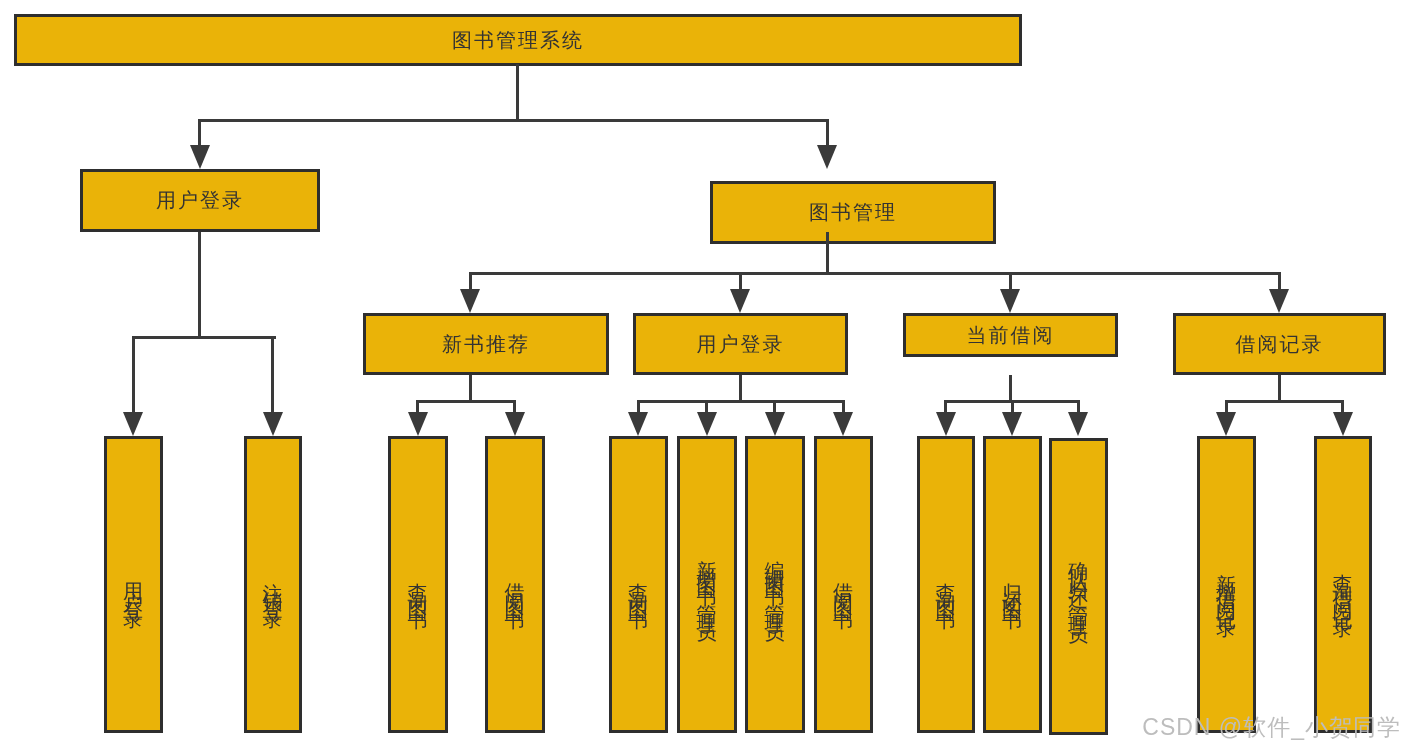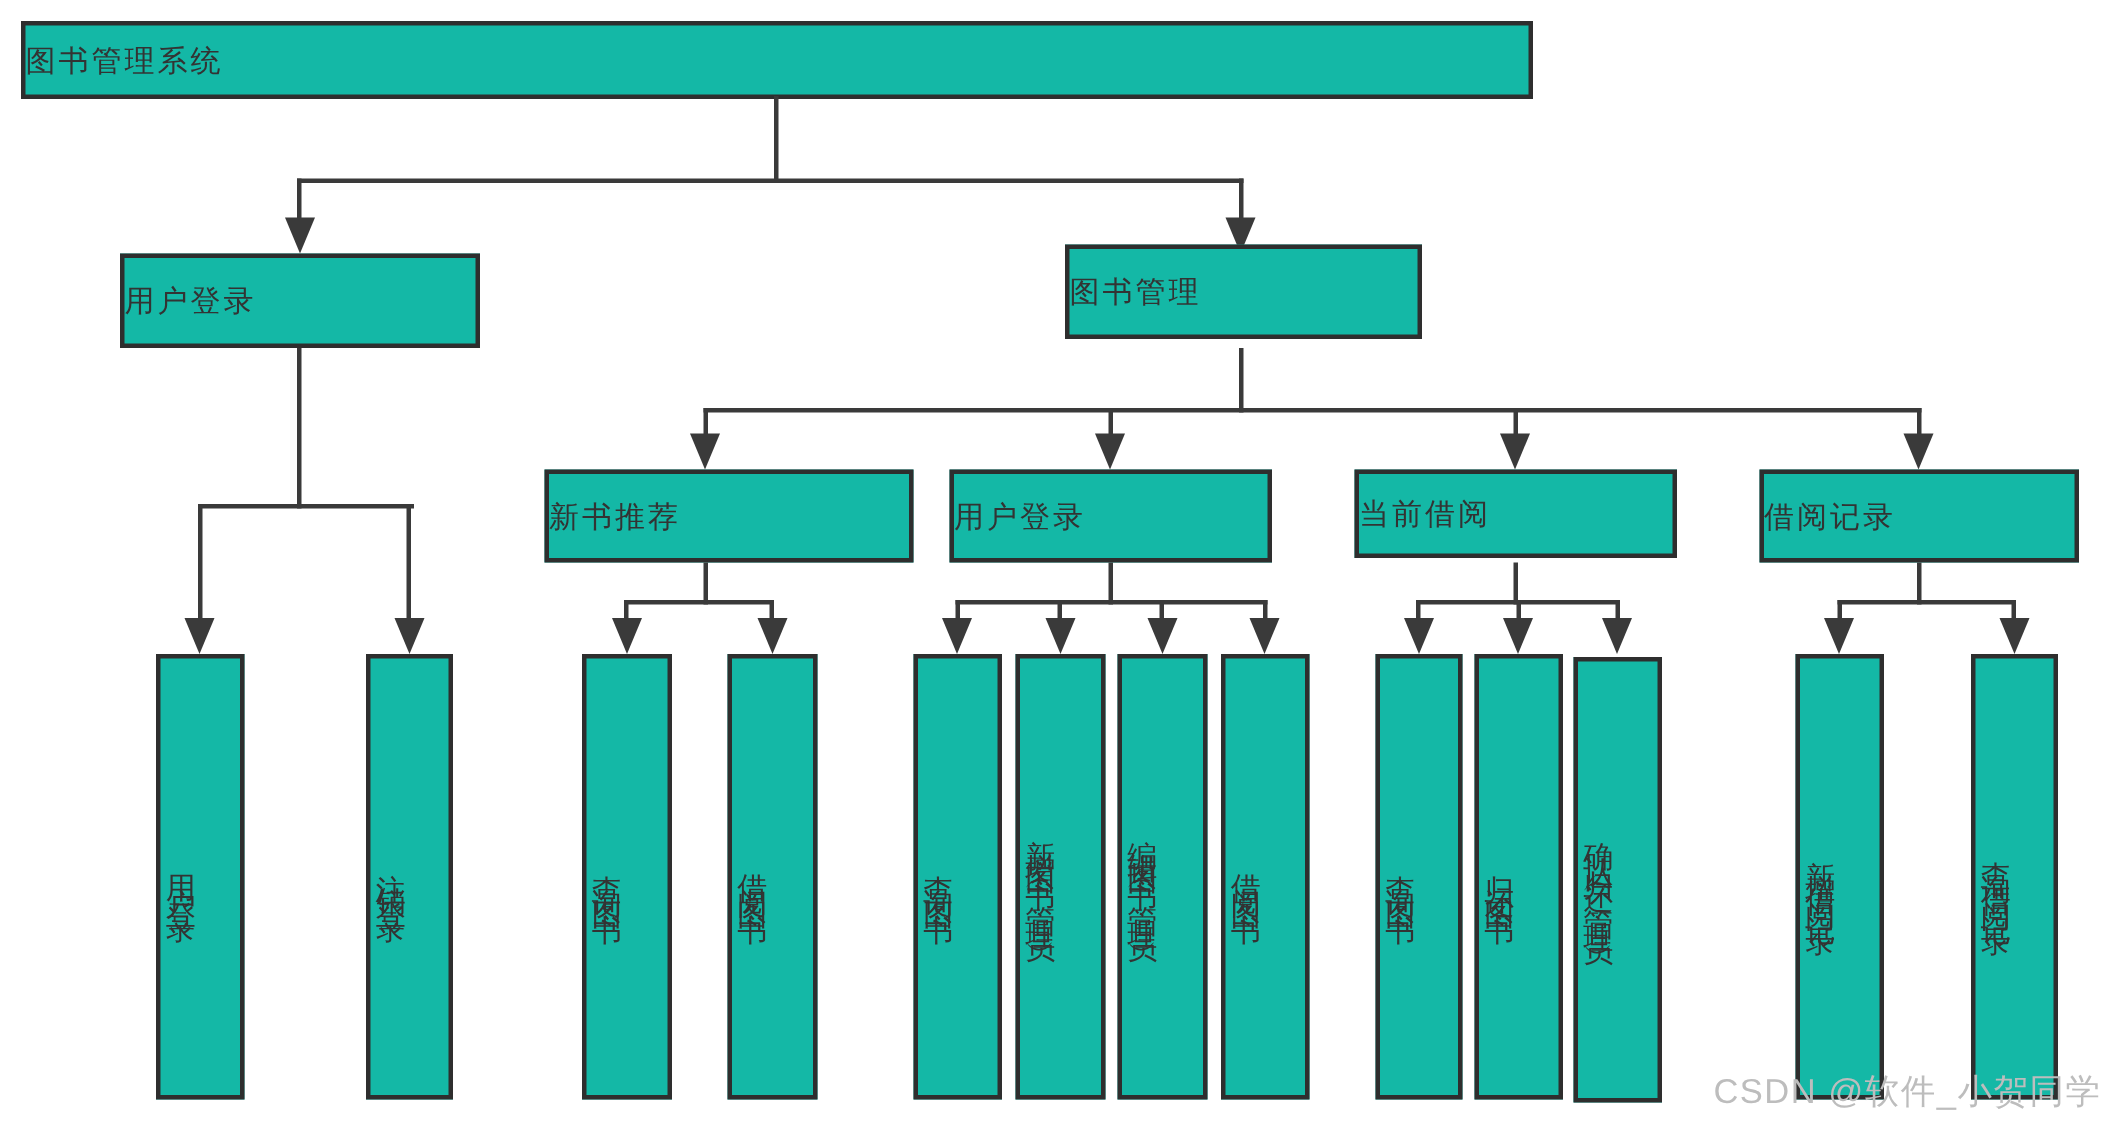--- a/index.html
+++ b/index.html
@@ -1,23 +1,23 @@
 <!DOCTYPE html>
 <html style="--border: #2e2e2e; --line: #3a3a3a; --text: #333333; --watermark: #bdbdbd; --background: #ffffff;"><head>
 <meta charset="utf-8">
 <style>
   html,body{margin:0;padding:0;background:#ffffff;}
   .stage{
     position:relative;width:1405px;height:747px;background:var(--background,#fff);
     overflow:hidden;font-family:"Liberation Sans",sans-serif;
   }
   .node{
-    position:absolute;box-sizing:border-box;background:#14b8a6;
+    position:absolute;box-sizing:border-box;background:#eab308;
     border:3px solid var(--border,#2e2e2e);
-    display:flex;align-items:center;font-family:Liberation Mono, monospace;
+    display:flex;align-items:center;justify-content:center;
   }
   .lbl{font-size:20px;color:var(--text,#333);letter-spacing:2px;white-space:nowrap;}
   .vlbl{
     writing-mode:vertical-rl;text-orientation:mixed;
     font-size:20px;color:var(--text,#333);letter-spacing:9px;line-height:1.1;
   }
   .vl{position:absolute;width:3px;background:var(--line,#3a3a3a);}
   .hl{position:absolute;height:3px;background:var(--line,#3a3a3a);}
   .ar{
     position:absolute;width:0;height:0;
@@ -41,21 +41,21 @@
   <div class="vl" style="left:516px;top:64px;height:56px"></div>
   <div class="hl" style="left:198px;top:119px;width:631px"></div>
   <div class="vl" style="left:198px;top:119px;height:28px"></div>
   <div class="ar" style="left:190px;top:145px"></div>
   <div class="vl" style="left:826px;top:119px;height:28px"></div>
   <div class="ar" style="left:817px;top:145px"></div>
 
   <div class="node" style="left:80px;top:169px;width:240px;height:63px">
     <span class="lbl">用户登录</span>
   </div>
-  <div class="node" style="left:710px;top:163px;width:238px;height:63px">
+  <div class="node" style="left:710px;top:181px;width:286px;height:63px">
     <span class="lbl">图书管理</span>
   </div>
 
   <div class="vl" style="left:198px;top:232px;height:107px"></div>
   <div class="hl" style="left:132px;top:336px;width:144px"></div>
   <div class="vl" style="left:132px;top:336px;height:80px"></div>
   <div class="ar" style="left:123px;top:412px"></div>
   <div class="vl" style="left:271px;top:336px;height:80px"></div>
   <div class="ar" style="left:263px;top:412px"></div>
 
@@ -69,21 +69,21 @@
   <div class="ar" style="left:1000px;top:289px"></div>
   <div class="vl" style="left:1278px;top:272px;height:20px"></div>
   <div class="ar" style="left:1269px;top:289px"></div>
 
   <div class="node" style="left:363px;top:313px;width:246px;height:62px">
     <span class="lbl">新书推荐</span>
   </div>
   <div class="node" style="left:633px;top:313px;width:215px;height:62px">
     <span class="lbl">用户登录</span>
   </div>
-  <div class="node" style="left:903px;top:313px;width:215px;height:59px">
+  <div class="node" style="left:903px;top:313px;width:215px;height:44px">
     <span class="lbl">当前借阅</span>
   </div>
   <div class="node" style="left:1173px;top:313px;width:213px;height:62px">
     <span class="lbl">借阅记录</span>
   </div>
 
   <div class="vl" style="left:469px;top:375px;height:28px"></div>
   <div class="hl" style="left:417px;top:400px;width:99px"></div>
   <div class="vl" style="left:416px;top:400px;height:14px"></div>
   <div class="ar" style="left:408px;top:412px"></div>

